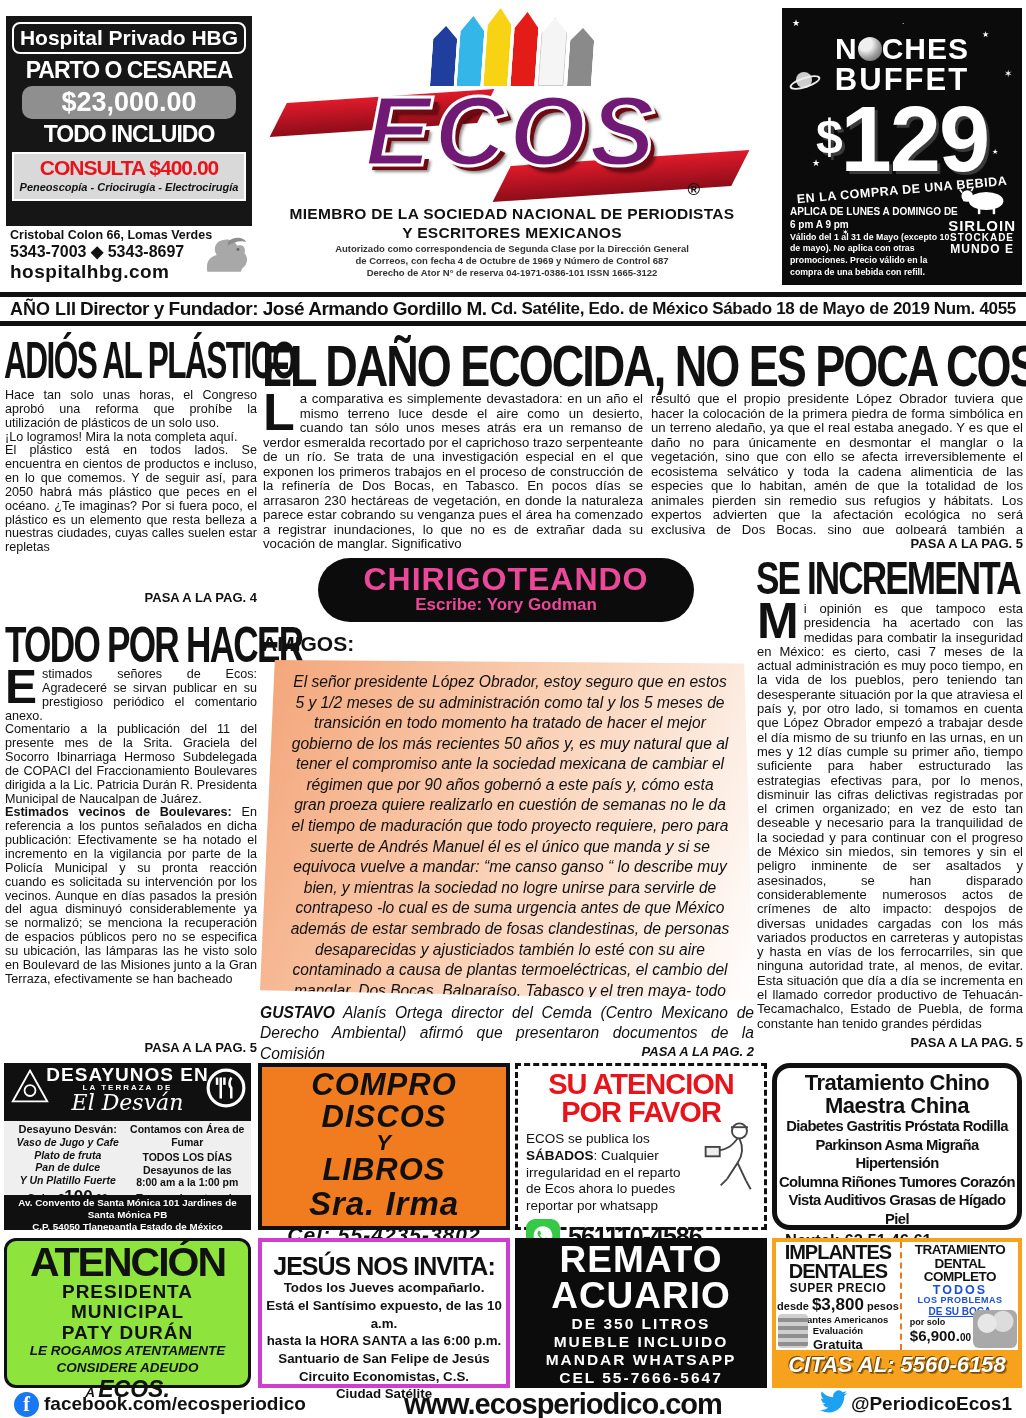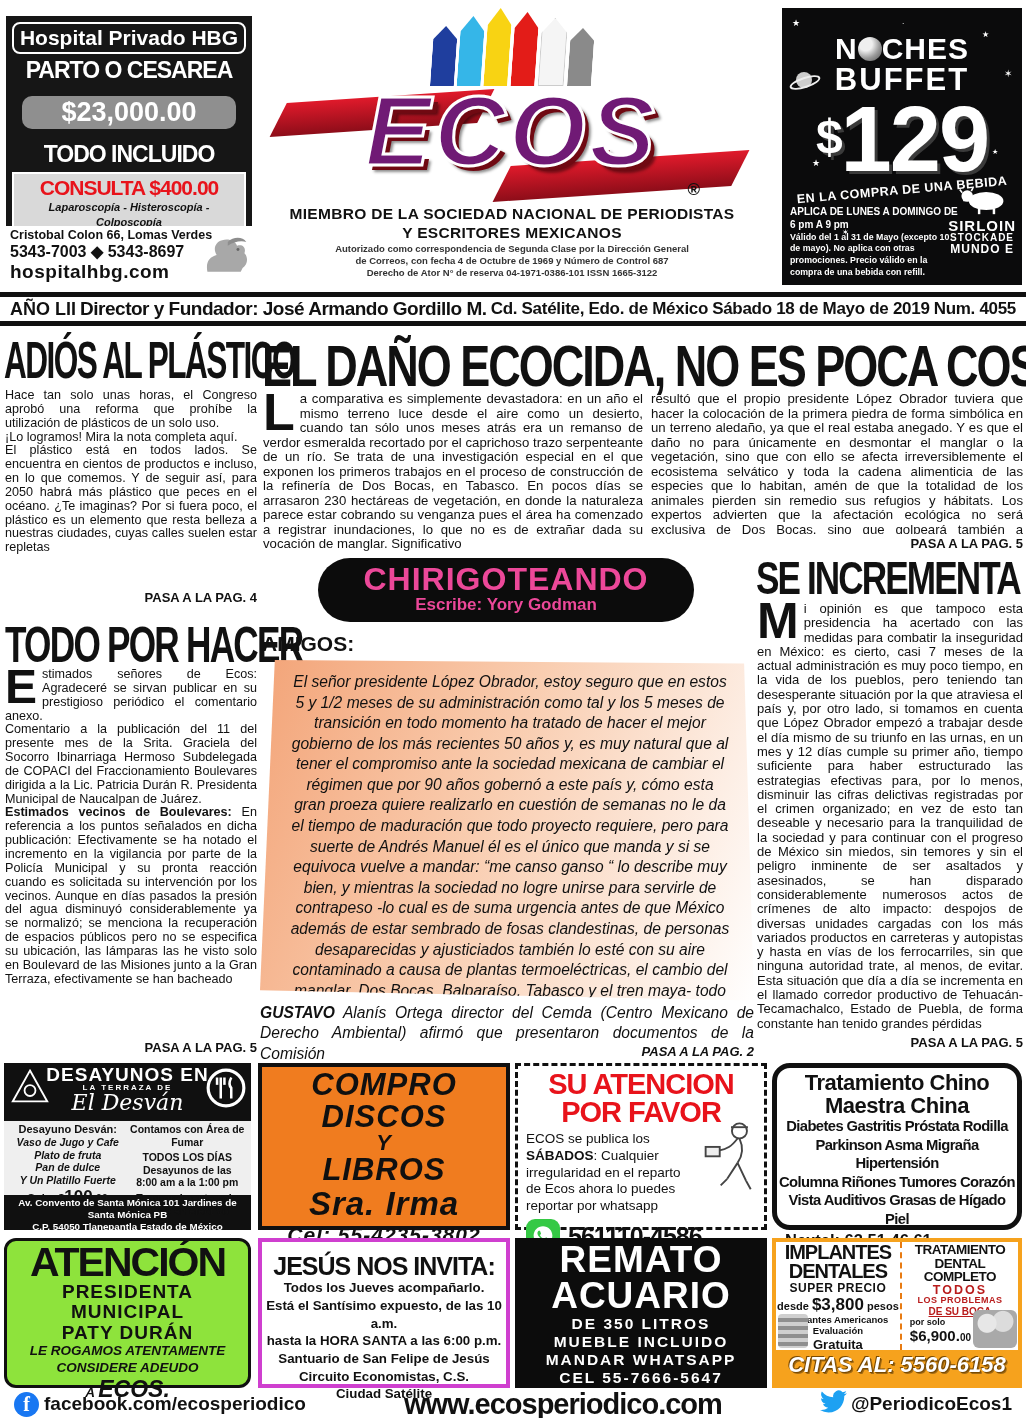--- a/index.html
+++ b/index.html
@@ -5,21 +5,21 @@
   html,body{margin:0;padding:0;background:#fff;}
   .canvas{position:relative;width:1026px;height:1418px;background:#fff;overflow:hidden;
           font-family:"Liberation Sans",sans-serif;color:#111;}
   .abs{position:absolute;}
 
   
   .hospital{left:6px;top:16px;width:246px;height:268px;background:#161616;color:#fff;
             box-sizing:border-box;padding:6px 6px 0 6px;text-align:center;}
   .hosp-title{border:2px solid #fff;border-radius:8px;font-size:21px;font-weight:bold;padding:2px 0;margin-bottom:3px;}
   .hosp-line1{font-size:23px;font-weight:900;letter-spacing:-1px;}
-  .hosp-price{background:#8f8f8f;border-radius:10px;font-size:27px;font-weight:900;margin:12px 10px;padding:1px 0;}
+  .hosp-price{background:#8f8f8f;border-radius:10px;font-size:27px;font-weight:900;margin:2px 10px;padding:1px 0;}
   .hosp-line2{font-size:23px;font-weight:900;letter-spacing:-1px;}
   .hosp-panel{background:#d9d9d9;border:2px solid #fff;color:#111;margin-top:4px;padding:2px 2px 4px;}
   .hosp-consulta{color:#e8131b;font-size:21px;font-weight:900;letter-spacing:-1px;}
   .hosp-serv{font-size:11px;font-style:italic;font-weight:bold;line-height:1.35;}
   .hosp-foot{position:absolute;left:0;bottom:0;width:246px;height:58px;background:#fff;color:#111;
              box-sizing:border-box;padding:2px 4px;text-align:left;}
   .hosp-addr{font-size:12.5px;font-weight:bold;}
   .hosp-phones{font-size:16px;font-weight:900;}
   .hosp-web{font-size:19px;font-weight:900;letter-spacing:0.5px;}
   .hosp-lion{position:absolute;right:2px;bottom:4px;}
@@ -172,21 +172,21 @@
   .dental-in{background:#fff;height:108px;display:flex;position:relative;}
   .dn-left{width:52%;text-align:center;border-right:2px dashed #e87b12;box-sizing:border-box;padding-top:1px;}
   .dn-t{font-size:20px;font-weight:900;letter-spacing:-1px;line-height:0.95;}
   .dn-sp{font-size:12px;font-weight:900;letter-spacing:0.5px;}
   .dn-price{font-size:11px;font-weight:bold;}
   .dn-price b{font-size:17px;}
   .dn-s{font-size:9.5px;font-weight:bold;line-height:1.15;}
   .dn-g{font-size:13px;font-weight:900;}
   .dn-right{width:48%;text-align:center;padding-top:1px;position:relative;}
   .dn-rt{font-size:13.5px;font-weight:900;letter-spacing:-0.5px;line-height:1.0;}
-  .dn-or{color:#b91c1c;font-weight:900;}
+  .dn-or{color:#1d4ed8;font-weight:900;}
   .dn-or1{font-size:12.5px;letter-spacing:2px;line-height:1;}
   .dn-or2{font-size:9px;letter-spacing:0.5px;line-height:1.1;}
   .dn-or3{font-size:10px;text-decoration:underline;line-height:1.2;}
   .dn-ps{font-size:9px;font-weight:bold;text-align:left;padding-left:8px;line-height:1.1;}
   .dn-p2{font-size:15px;font-weight:900;text-align:left;padding-left:8px;line-height:1;}
   .dn-p2 span{font-size:10px;vertical-align:4px;}
   .citas{height:30px;text-align:center;color:#fff;font-size:22px;font-weight:900;font-style:italic;line-height:30px;
          text-shadow:-1px -1px 0 #7a4a00,1px 1px 0 #7a4a00,2px 2px 0 rgba(0,0,0,.35);letter-spacing:0;}
   .implant{position:absolute;left:2px;bottom:2px;width:30px;height:34px;border-radius:4px;
            background:repeating-linear-gradient(180deg,#cfcfcf 0 4px,#8f8f8f 4px 8px);}
@@ -208,21 +208,20 @@
 
 <div class="canvas">
 
   <div class="abs hospital">
     <div class="hosp-title">Hospital Privado HBG</div>
     <div class="hosp-line1">PARTO O CESAREA</div>
     <div class="hosp-price">$23,000.00</div>
     <div class="hosp-line2">TODO INCLUIDO</div>
     <div class="hosp-panel">
       <div class="hosp-consulta">CONSULTA $400.00</div>
-      <div class="hosp-serv">Laparoscopía - Histeroscopía - Colposcopía</div>
       <div class="hosp-serv">Peneoscopía - Criocirugía - Electrocirugía</div>
     </div>
     <div class="hosp-foot">
       <div class="hosp-addr">Cristobal Colon 66, Lomas Verdes</div>
       <div class="hosp-phones">5343-7003  ◆  5343-8697</div>
       <div class="hosp-web">hospitalhbg.com</div>
       <span class="hosp-lion">
         <svg width="50" height="42" viewBox="0 0 54 44">
             <path d="M8 40 C6 30 10 24 18 22 C14 16 16 8 24 6 C30 4 38 6 40 12 C46 10 50 14 48 20 C52 24 52 32 46 36 L44 40 Z" fill="#a8a8a8"></path>
             <path d="M30 8 C36 2 46 2 50 8 C44 6 36 8 30 12 Z" fill="#8d8d8d"></path>

